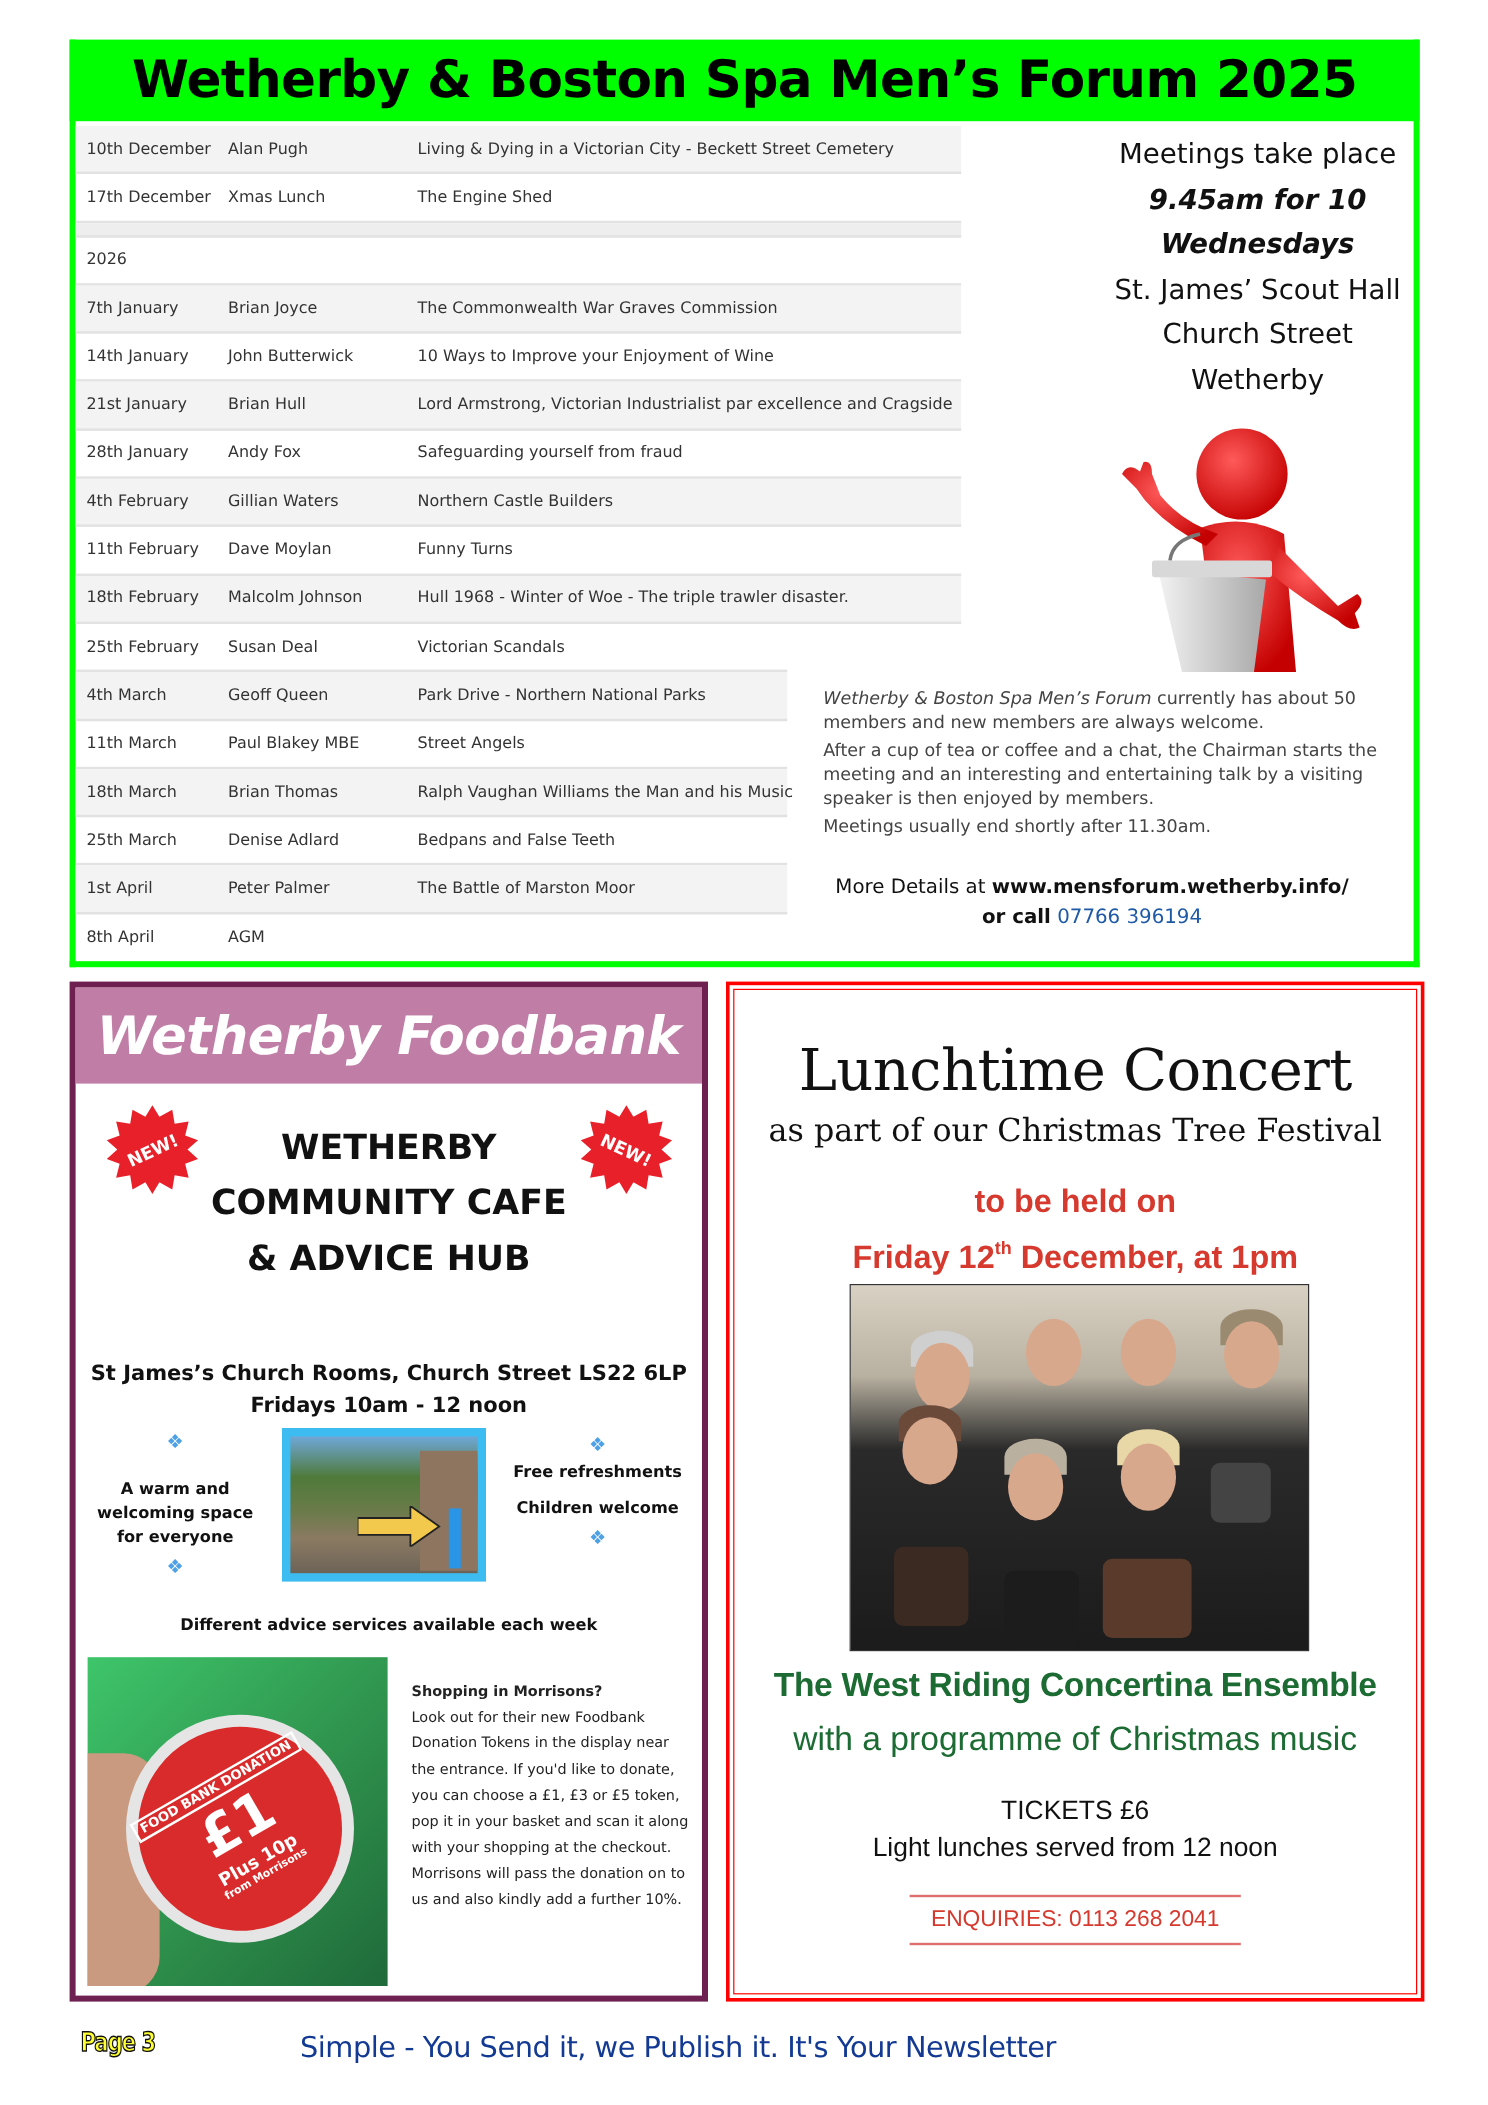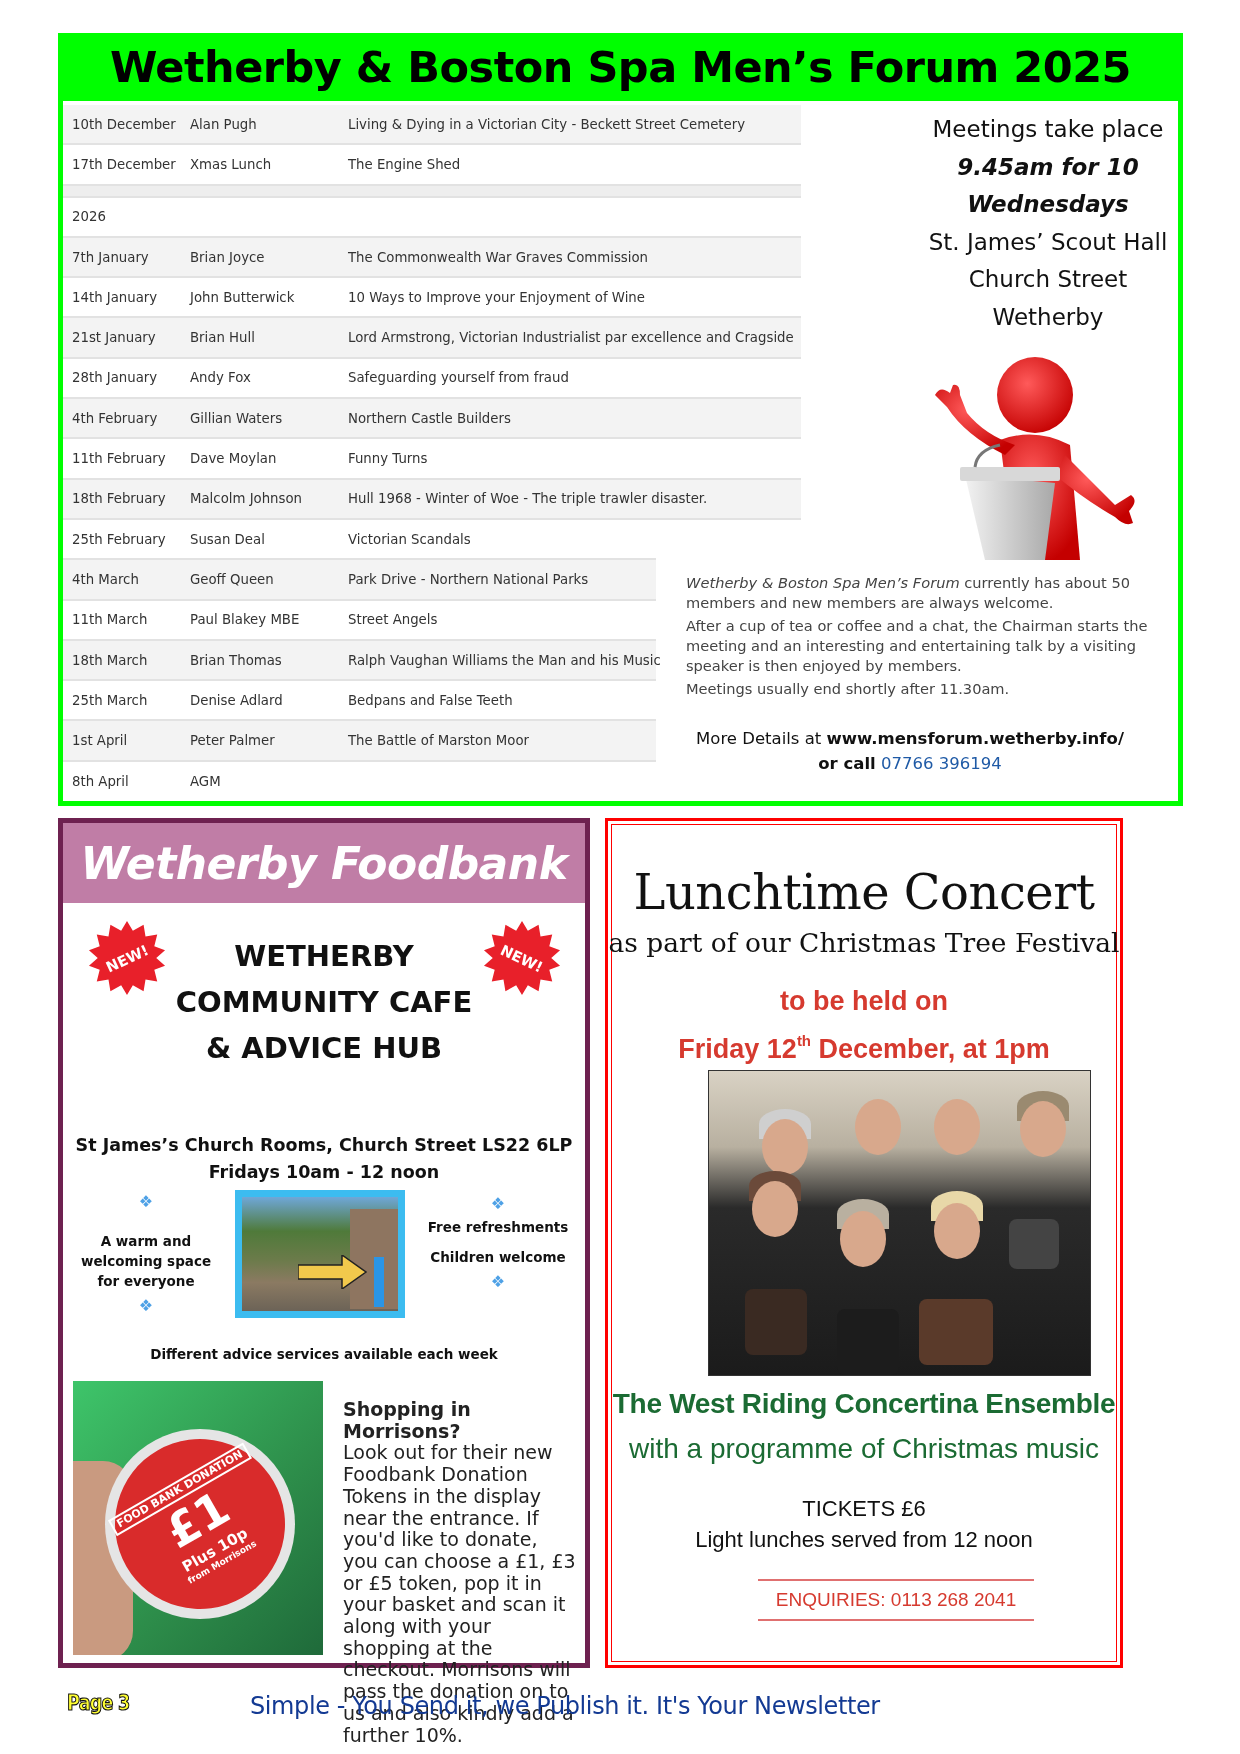--- a/index.html
+++ b/index.html
@@ -49,25 +49,25 @@
   .church-inner .door { position: absolute; right: 14px; top: 60px; width: 10px; height: 50px; background: #2a95e6; }
   .diff { position: absolute; left: 0; top: 523px; width: 522px; text-align: center; font-family: "DejaVu Sans", sans-serif; font-weight: bold; font-size: 13.5px; color: #111; }
   .token { position: absolute; left: 10px; top: 558px; width: 250px; height: 274px; background: linear-gradient(135deg,#3ec56a 0%,#2d8d4a 60%,#1f6a3a 100%); overflow: hidden; }
   .token .disc { position: absolute; left: 32px; top: 48px; width: 190px; height: 190px; border-radius: 50%; background: #e5e5e5; }
   .token .disc-in { position: absolute; left: 10px; top: 10px; width: 170px; height: 170px; border-radius: 50%; background: #d92b2b; display: flex; flex-direction: column; align-items: center; justify-content: center; color: #fff; font-family: "DejaVu Sans", sans-serif; font-weight: bold; transform: rotate(-30deg); }
   .token .disc-in .t1 { font-size: 11px; border: 2px solid #fff; padding: 1px 4px; line-height: 12px; text-align: center; }
   .token .disc-in .t2 { font-size: 46px; line-height: 52px; }
   .token .disc-in .t3 { font-size: 15px; }
   .token .disc-in .t4 { font-size: 9px; }
   .token .hand { position: absolute; left: 0; top: 80px; width: 60px; height: 200px; background: #c99a80; border-radius: 0 30px 30px 0; }
-  .morr { position: absolute; left: 280px; top: 576px; width: 235px; font-family: "DejaVu Sans", sans-serif; font-size: 19px; line-height: 21.7px; color: #222; }
+  .morr { position: absolute; left: 280px; top: 576px; width: 235px; font-family: "DejaVu Sans", sans-serif; font-size: 12px; line-height: 21.7px; color: #222; }
   .morr b { font-weight: bold; display: block; }
 
   
-  .concert { position: absolute; left: 605px; top: 818px; width: 518px; height: 850px; border: 3px solid #ff0000; background: #fff; }
+  .concert { position: absolute; left: 605px; top: 818px; width: 582px; height: 850px; border: 3px solid #ff0000; background: #fff; }
   .concert-inner { position: absolute; left: 3px; top: 3px; right: 3px; bottom: 3px; border: 1px solid #ff0000; }
   .c-title { position: absolute; left: 0; top: 43px; width: 100%; text-align: center; font-family: "DejaVu Serif", serif; font-size: 48px; color: #111; letter-spacing: -0.5px; }
   .c-sub { position: absolute; left: 0; top: 106px; width: 100%; text-align: center; font-family: "DejaVu Serif", serif; font-size: 26.5px; color: #111; }
   .c-held { position: absolute; left: 0; top: 160px; width: 100%; text-align: center; font-family: "Liberation Sans", sans-serif; font-weight: bold; font-size: 27px; line-height: 40px; color: #d63a2f; }
   .c-held sup { font-size: 15px; vertical-align: 12px; margin-top: 28px; }
   .photo { position: absolute; left: 100px; top: 249px; width: 383px; height: 306px; border: 1px solid #333; background: linear-gradient(180deg,#d9d2c4 0%,#b8b0a0 25%,#2a2a2a 45%,#1b1b1b 100%); overflow: hidden; }
   .photo .face { position: absolute; width: 46px; height: 56px; border-radius: 50%; background: #d8a88c; }
   .photo .hair { position: absolute; width: 52px; height: 30px; border-radius: 50% 50% 0 0; background: #cfcfcf; }
   .photo .conc { position: absolute; width: 62px; height: 66px; background: #3a2a22; border-radius: 8px; }
   .c-ens { position: absolute; left: 0; top: 567px; width: 100%; text-align: center; font-family: "Liberation Sans", sans-serif; font-weight: bold; font-size: 28px; color: #1b6b33; letter-spacing: -0.3px; }

